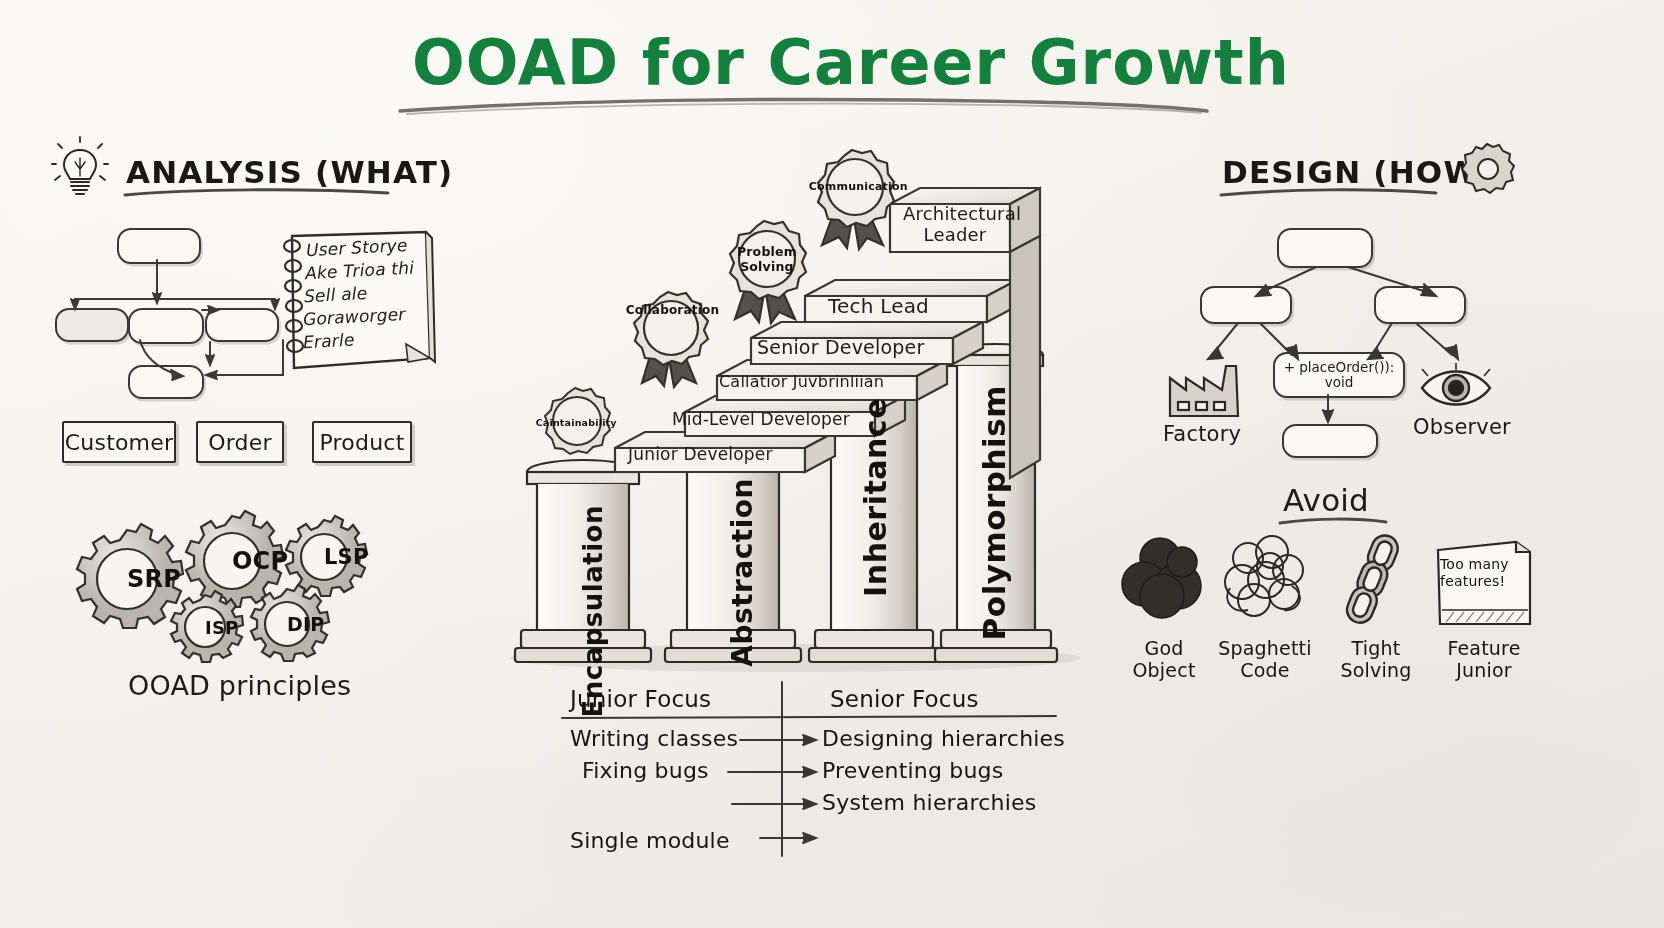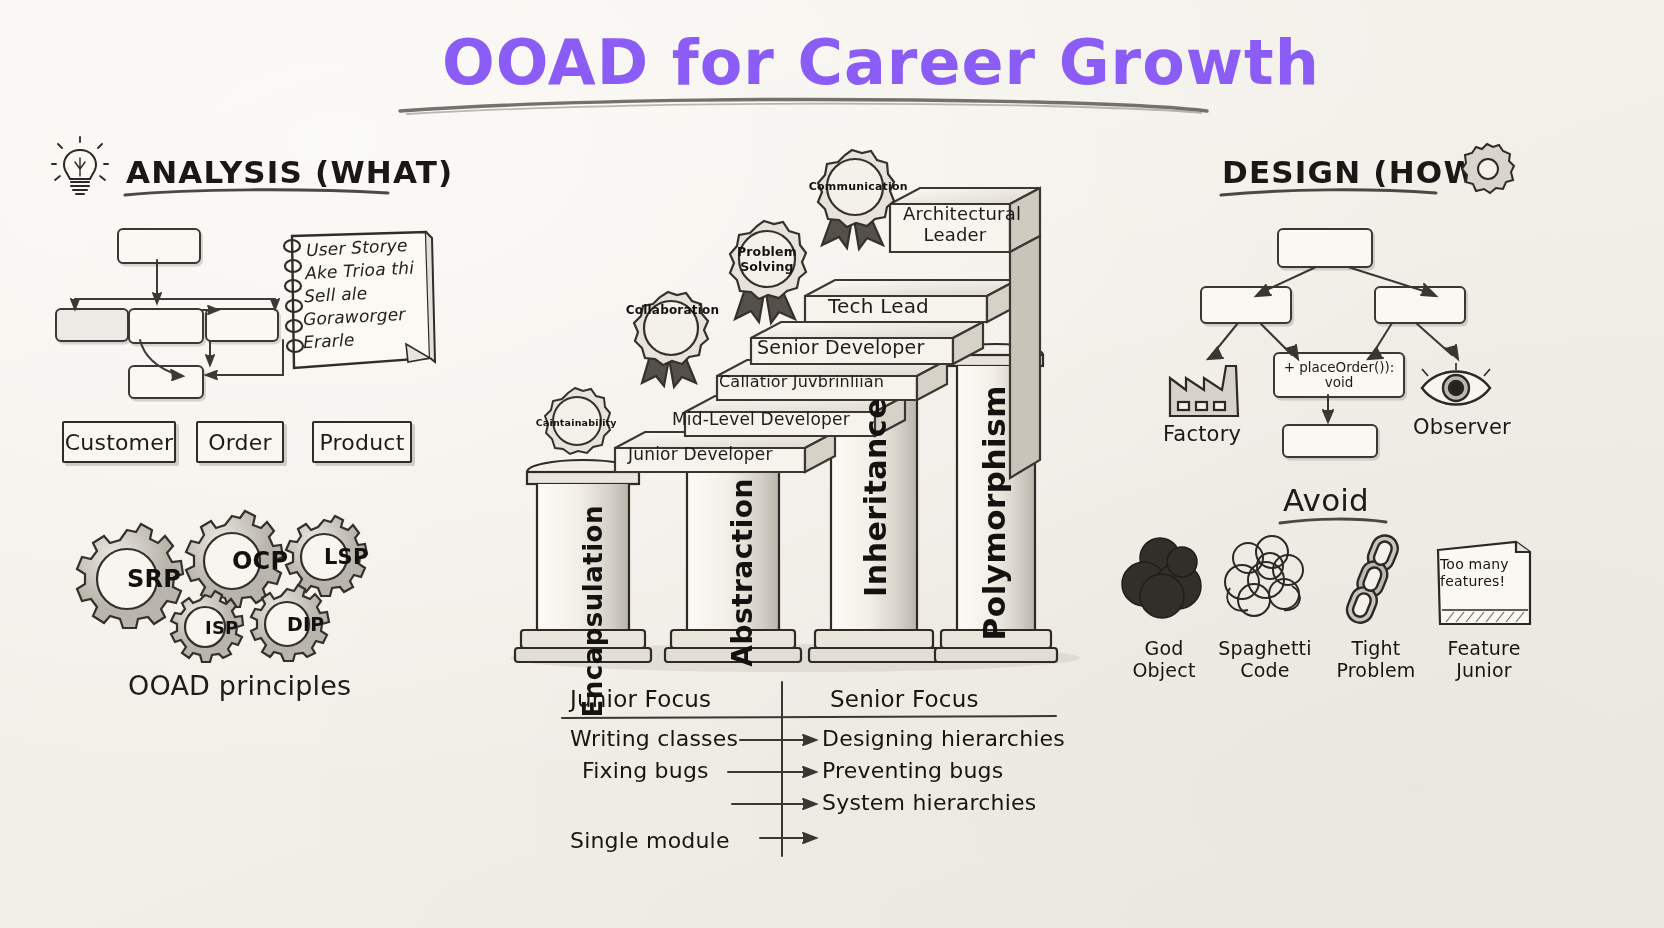--- a/index.html
+++ b/index.html
@@ -15,30 +15,29 @@
   #paper{
     position:absolute;inset:0;
     background:
       radial-gradient(ellipse at 20% 15%, rgba(255,255,255,.55), rgba(255,255,255,0) 60%),
       radial-gradient(ellipse at 85% 85%, rgba(0,0,0,.025), rgba(0,0,0,0) 60%),
       linear-gradient(160deg,#f6f4ee 0%,#f2efe8 55%,#eeebe3 100%);
   }
   .abs{position:absolute;}
   .hand{font-family:"DejaVu Sans", sans-serif;letter-spacing:.2px;}
   .sketch-title{
-    font-size:62px;font-weight:700;letter-spacing:1px;color:#8b5cf6;
+    font-size:62px;font-weight:700;letter-spacing:1px;color:#15803d;
     white-space:nowrap;
-    margin-left:30px;
   }
   .sec-head{font-size:31px;font-weight:600;letter-spacing:1.2px;color:#1a1816;white-space:nowrap;}
   .lbl{font-size:19px;color:#1c1a18;white-space:nowrap;}
   .box{
     border:2.2px solid #3a3734;background:#faf8f3;
     box-shadow:2px 2.5px 0 rgba(60,57,53,.18);
-    border-radius:6px;
+    border-radius:14px;
   }
   .entity{
     border:2.4px solid #2e2b28;background:#f9f7f2;
     font-size:22px;display:flex;align-items:center;justify-content:center;
     box-shadow:3px 3px 0 rgba(70,66,60,.22);
     border-radius:2px;
   }
   .pillar-text{
     writing-mode:vertical-rl;transform:rotate(180deg);
     font-weight:700;color:#141210;letter-spacing:.5px;white-space:nowrap;
@@ -443,21 +442,21 @@
     <rect x="30" y="62" width="26" height="36" rx="13"></rect>
   </g>
   <g stroke="#2b2825" stroke-width="2.4" fill="none" transform="rotate(22 45 50)">
     <rect x="36" y="12" width="14" height="24" rx="7" fill="#f4f1ea"></rect>
     <rect x="36" y="40" width="14" height="24" rx="7" fill="#f4f1ea"></rect>
     <rect x="36" y="68" width="14" height="24" rx="7" fill="#f4f1ea"></rect>
   </g>
 </svg>
 <div class="abs hand avoid-label" style="left:1324px;top:638px;width:104px;">
   <div>Tight</div>
-  <div>Problem</div>
+  <div>Solving</div>
 </div>
 
 <svg class="abs" style="left:1430px;top:528px;" width="108" height="100">
   <g stroke="#2b2825" stroke-width="2.2" fill="#faf8f2">
     <path d="M8,22 L86,14 L100,24 L100,96 L10,96 Z"></path>
     <path d="M86,14 L86,24 L100,24" fill="#e8e4db"></path>
     <path d="M12,82 L98,82" stroke-width="1.4"></path>
     <g stroke-width="1.2" stroke="#6f6b64">
       <path d="M16,94 L24,84 M26,94 L34,84 M36,94 L44,84 M46,94 L54,84 M56,94 L64,84 M66,94 L74,84 M76,94 L84,84 M86,94 L94,84"></path>
     </g>

